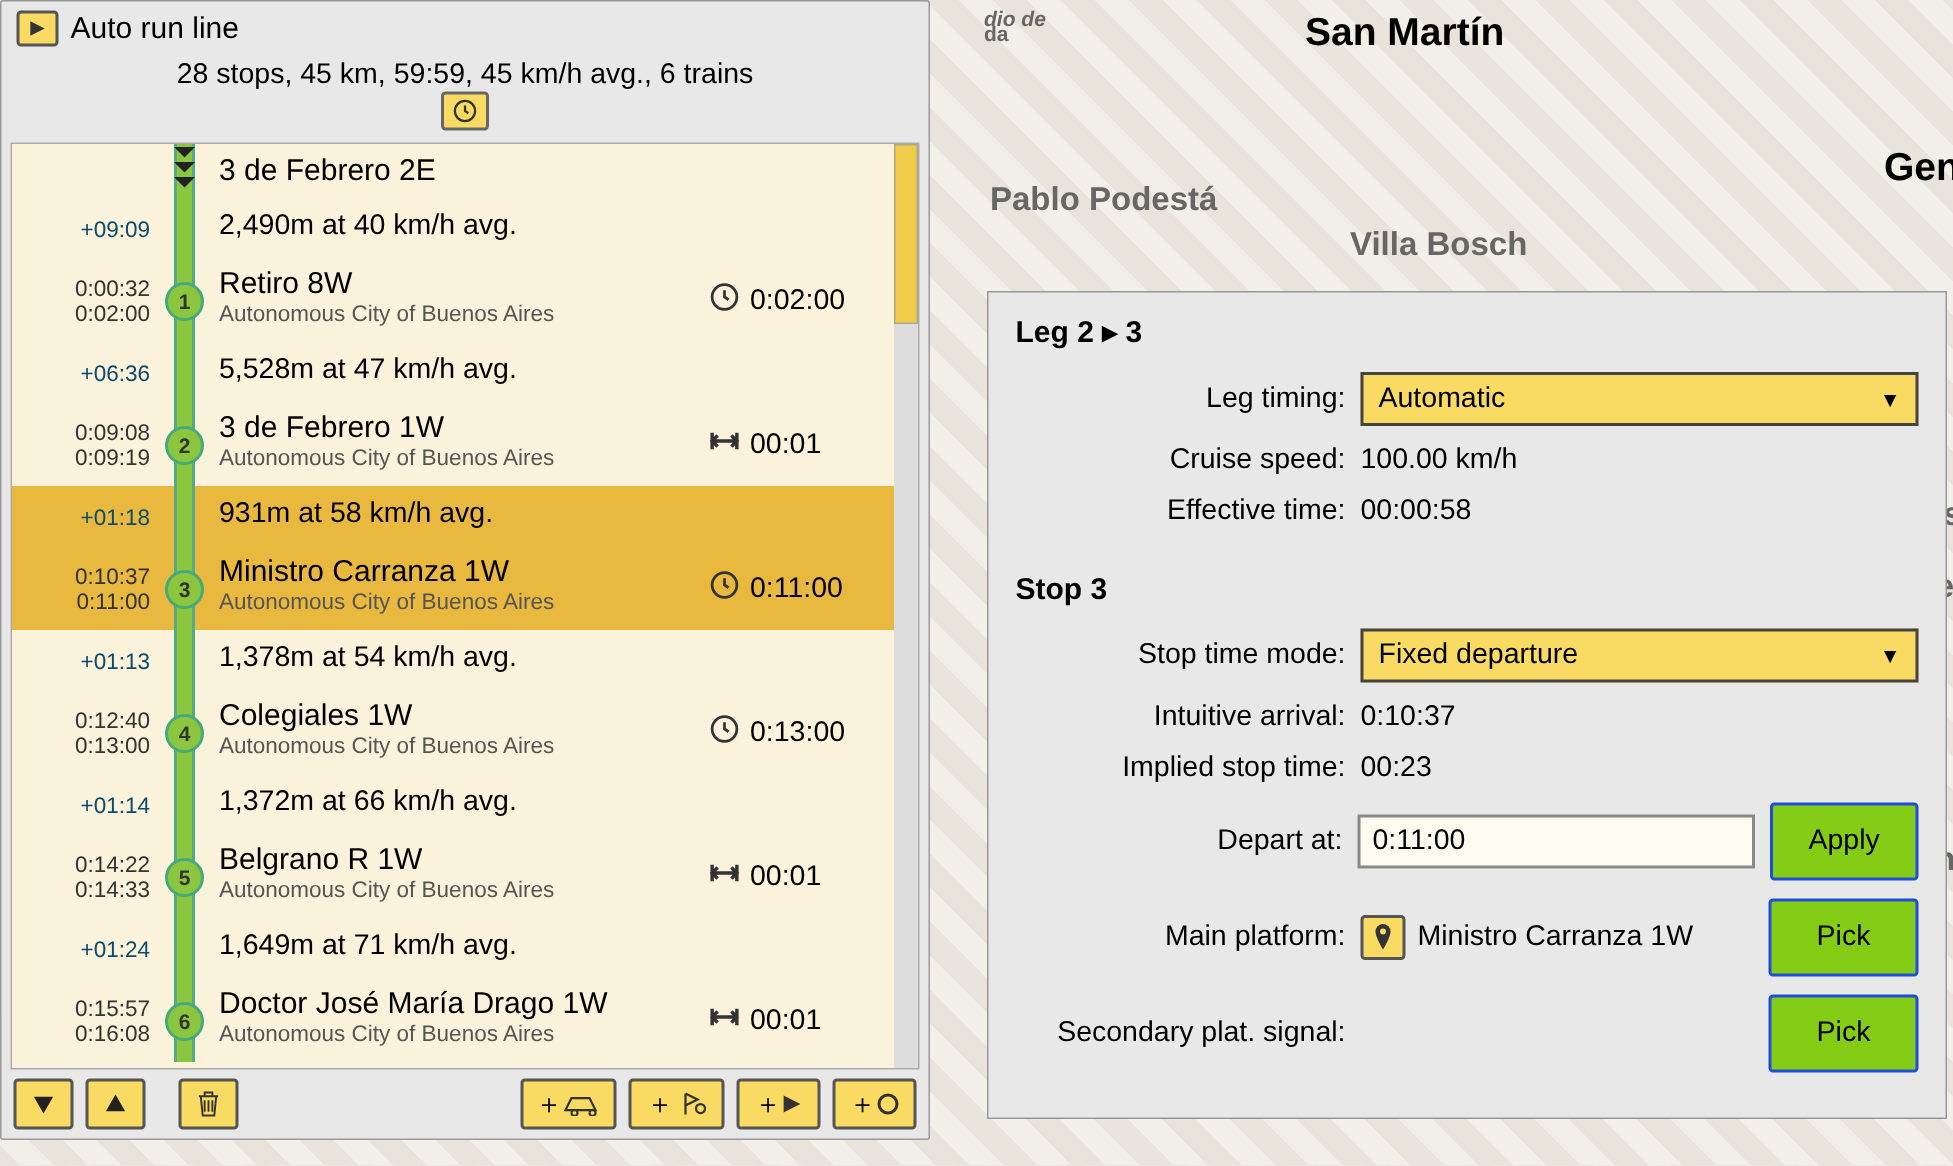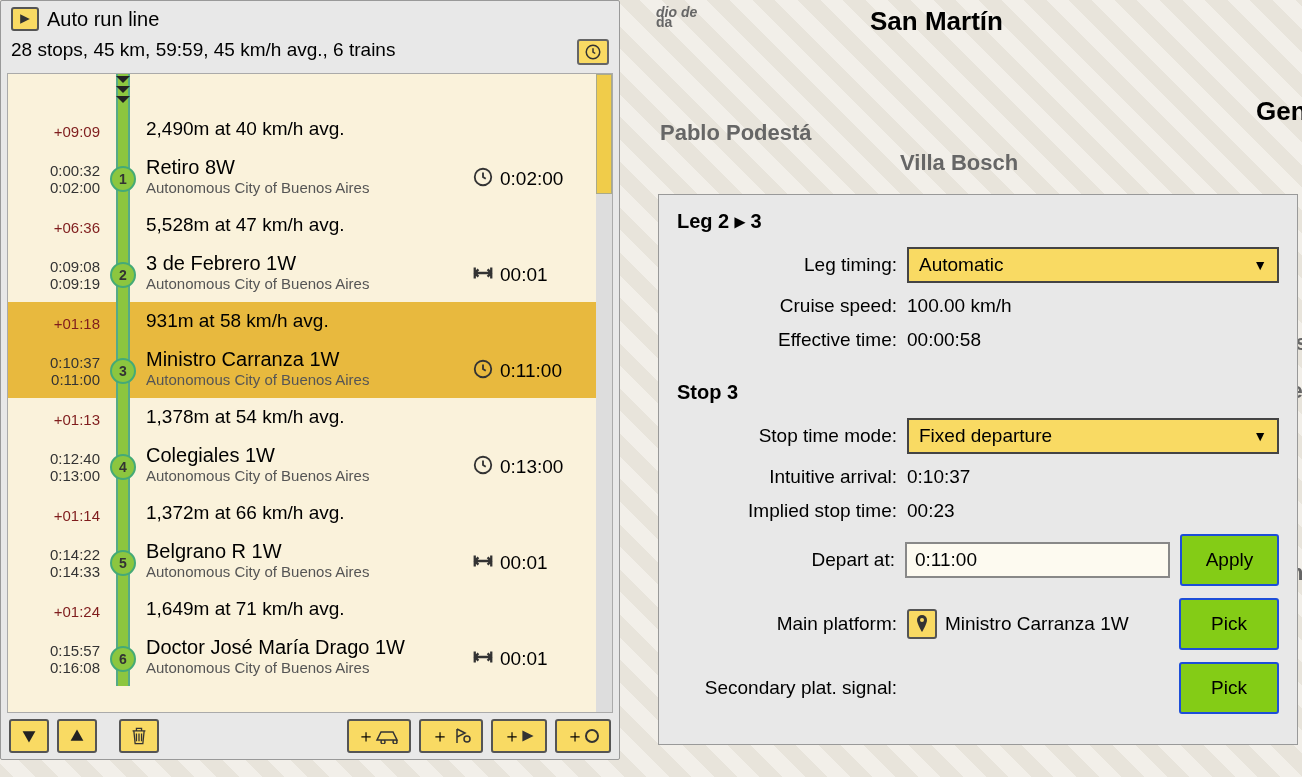--- a/index.html
+++ b/index.html
@@ -14,33 +14,33 @@
 .map-label.lg { font-size: 26px; color: #000000; }
 .map-label.md { font-size: 22px; }
 
 
 .left-panel { position: absolute; top: 0; left: 28; width: 620px; height: 760px; background: #e8e8e8; border: 1px solid #999; border-radius: 2px; display: flex; flex-direction: column; }
 .left-header { padding: 4px 10px 2px 10px; }
 .auto-run-row { display: flex; align-items: center; gap: 8px; padding: 2px 0 4px 0; }
 .play-btn { width: 28px; height: 24px; background: #f9da63; border: 2px solid #555; border-radius: 3px; display: flex; align-items: center; justify-content: center; cursor: pointer; }
 .play-btn svg { width: 12px; height: 12px; }
 .auto-run-label { font-size: 20px; }
-.summary-row { display: flex; justify-content: space-between; align-items: flex-start; padding: 4px 0 6px 0; }
+.summary-row { display: flex; justify-content: space-between; align-items: center; padding: 4px 0 6px 0; flex-direction: column; }
 .summary-text { font-size: 19px; }
 .clock-btn { width: 32px; height: 26px; background: #f9da63; border: 2px solid #666; border-radius: 3px; display: flex; align-items: center; justify-content: center; cursor: pointer; }
 
 
 .stop-list { flex: 1; margin: 0 6px; border: 1px solid #aaa; background: #faf2db; overflow-y: hidden; position: relative; }
 .stop-scroller { position: absolute; right: 0; top: 0; width: 16px; height: 100%; background: #ddd; }
 .stop-scroller-thumb { position: absolute; top: 0; right: 0; width: 16px; height: 120px; background: #f0cc4a; border: 1px solid #aa8; }
 
 .row { display: flex; align-items: stretch; position: relative; }
 .row.sel { background: #e8b93e; }
 .times-col { width: 100px; text-align: right; padding: 4px 8px 4px 4px; font-size: 15px; color: #333; display: flex; flex-direction: column; justify-content: center; }
-.times-col .plus { color: #7f1d1d; }
+.times-col .plus { color: #0c4a6e; }
 .line-col { width: 30px; position: relative; display: flex; justify-content: center; }
 .line-track { position: absolute; top: 0; bottom: 0; width: 14px; background: #8cc63f; border-left: 2px solid #5a8; border-right: 2px solid #5a8; }
 .stop-circle { width: 26px; height: 26px; border-radius: 50%; background: #8cc63f; border: 2px solid #4a7; display: flex; align-items: center; justify-content: center; font-size: 14px; font-weight: 600; color: #333; z-index: 2; position: relative; }
 .arrows-stack { z-index: 2; position: relative; display: flex; flex-direction: column; align-items: center; }
 .arrows-stack svg { width: 18px; height: 10px; display: block; }
 .info-col { flex: 1; padding: 4px 8px; }
 .leg-text { font-size: 19px; padding: 4px 0; }
 .stop-name { font-size: 20px; }
 .stop-sub { font-size: 15px; color: #555; }
 .right-col { width: 140px; display: flex; align-items: center; gap: 6px; font-size: 19px; padding-right: 16px; }
@@ -127,20 +127,23 @@
                 <polygon points="2,2 16,2 9,9" fill="#222"></polygon>
               </svg>
               <svg viewBox="0 0 18 10">
                 <polygon points="2,2 16,2 9,9" fill="#222"></polygon>
               </svg>
               <svg viewBox="0 0 18 10">
                 <polygon points="2,2 16,2 9,9" fill="#222"></polygon>
               </svg>
             </div>
   </div>
+  <div class="info-col">
+            <div class="stop-name">3 de Febrero 2E</div>
+          </div>
   <div class="right-col"></div>
 </div>
   <div class="row leg-row ">
     <div class="times-col">
             <span class="plus">+09:09</span>
           </div>
     <div class="line-col">
             <div class="line-track"></div>
           </div>
     <div class="info-col">

